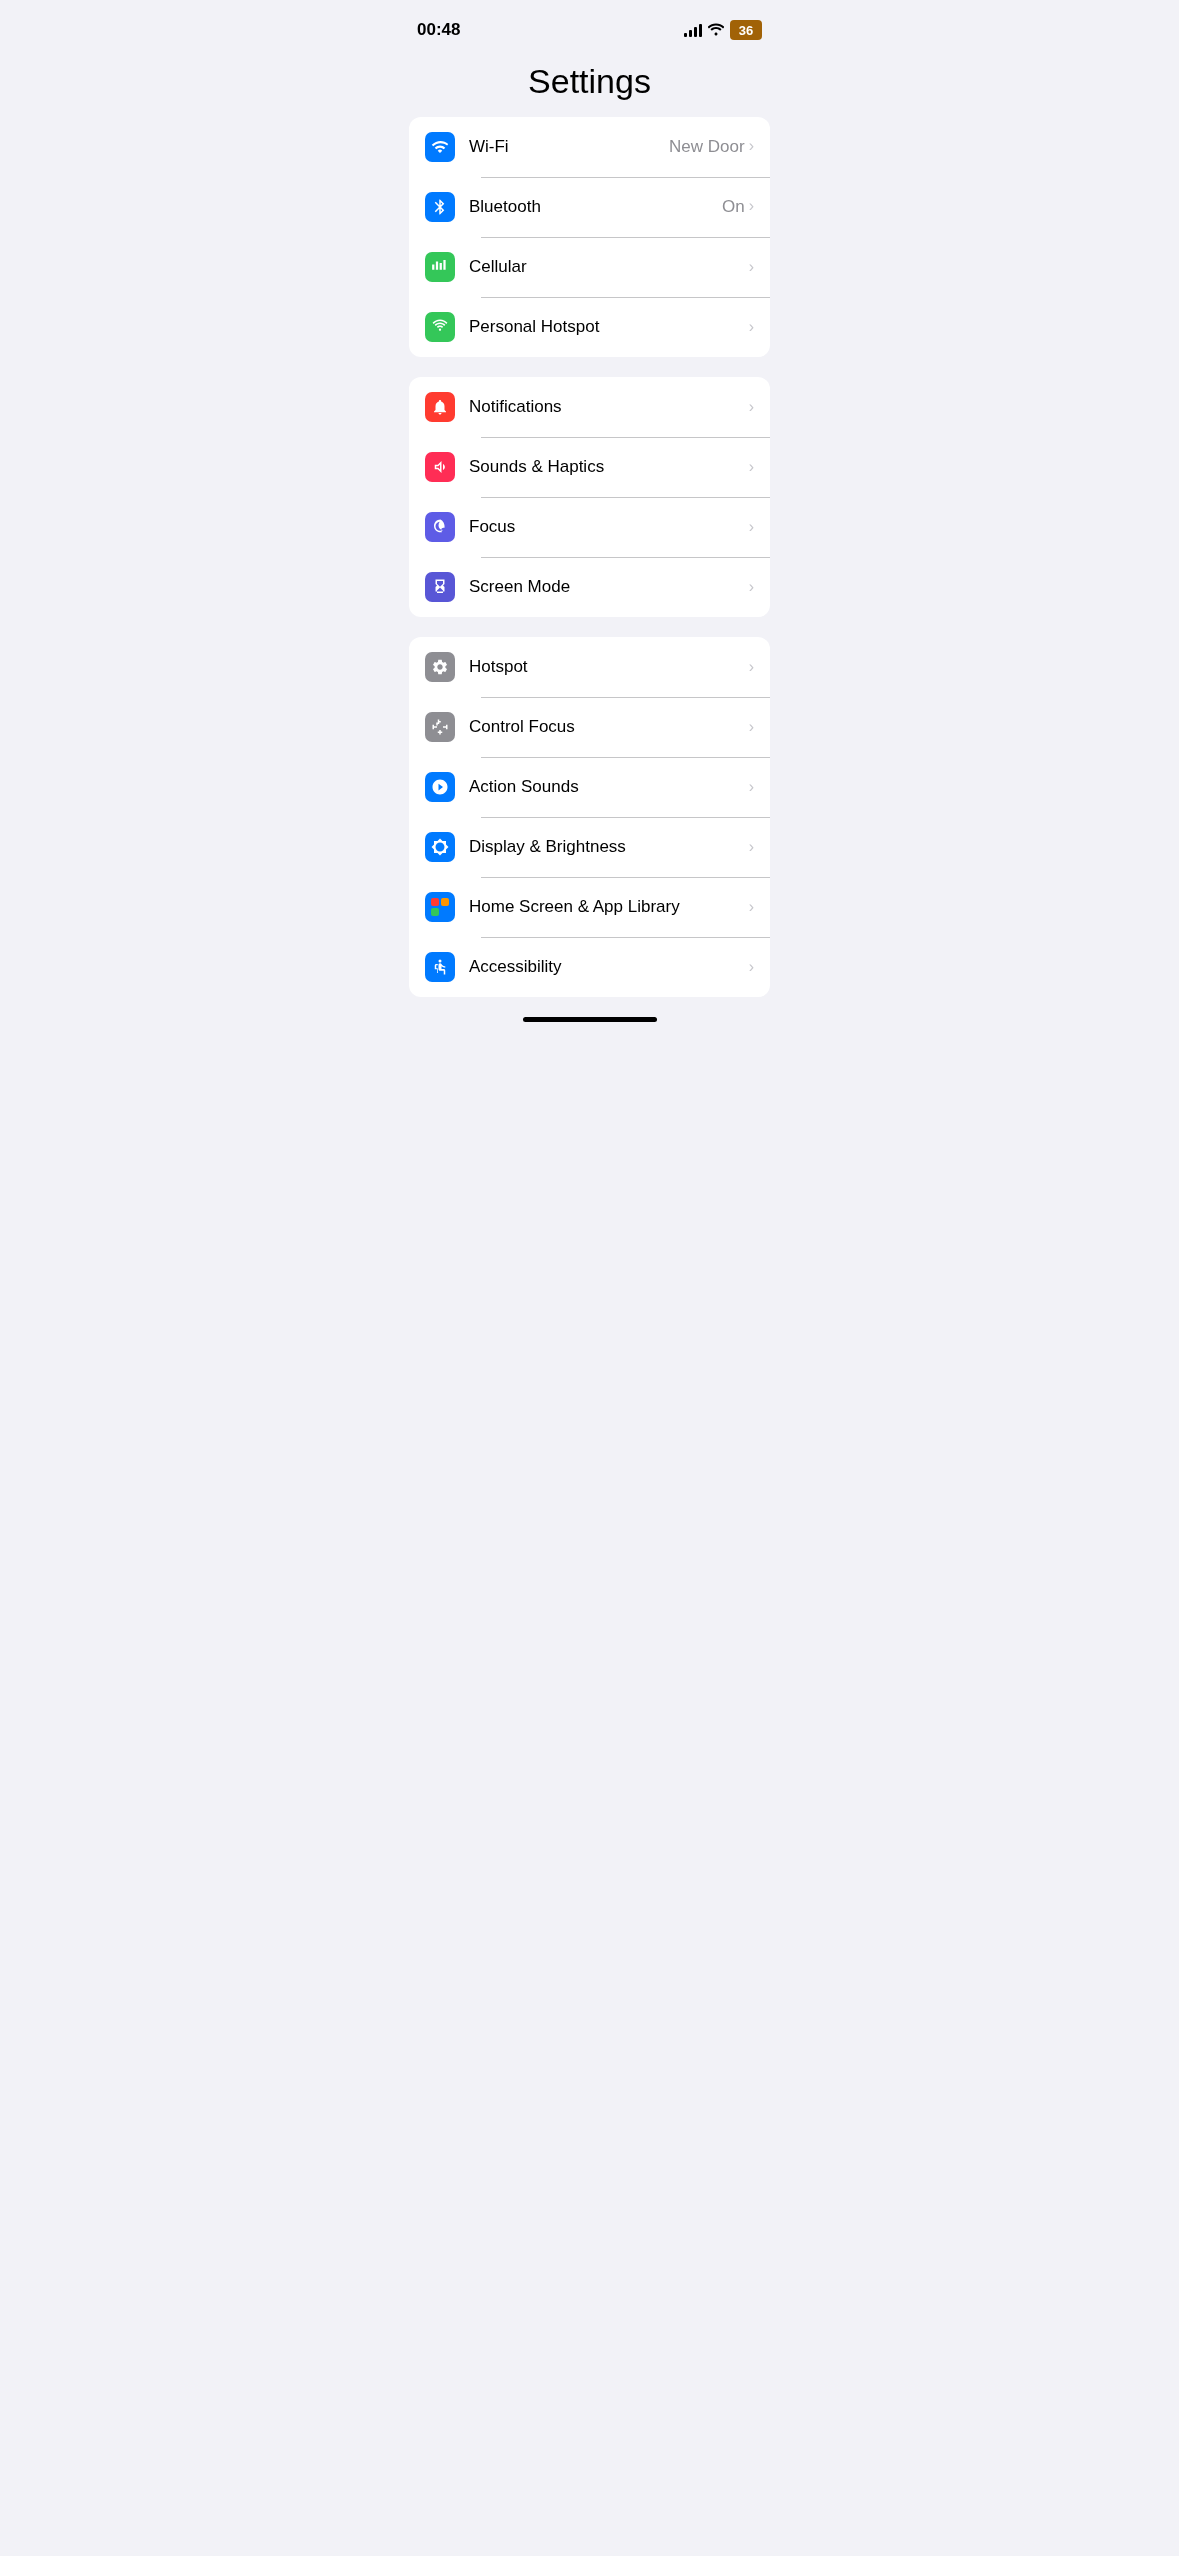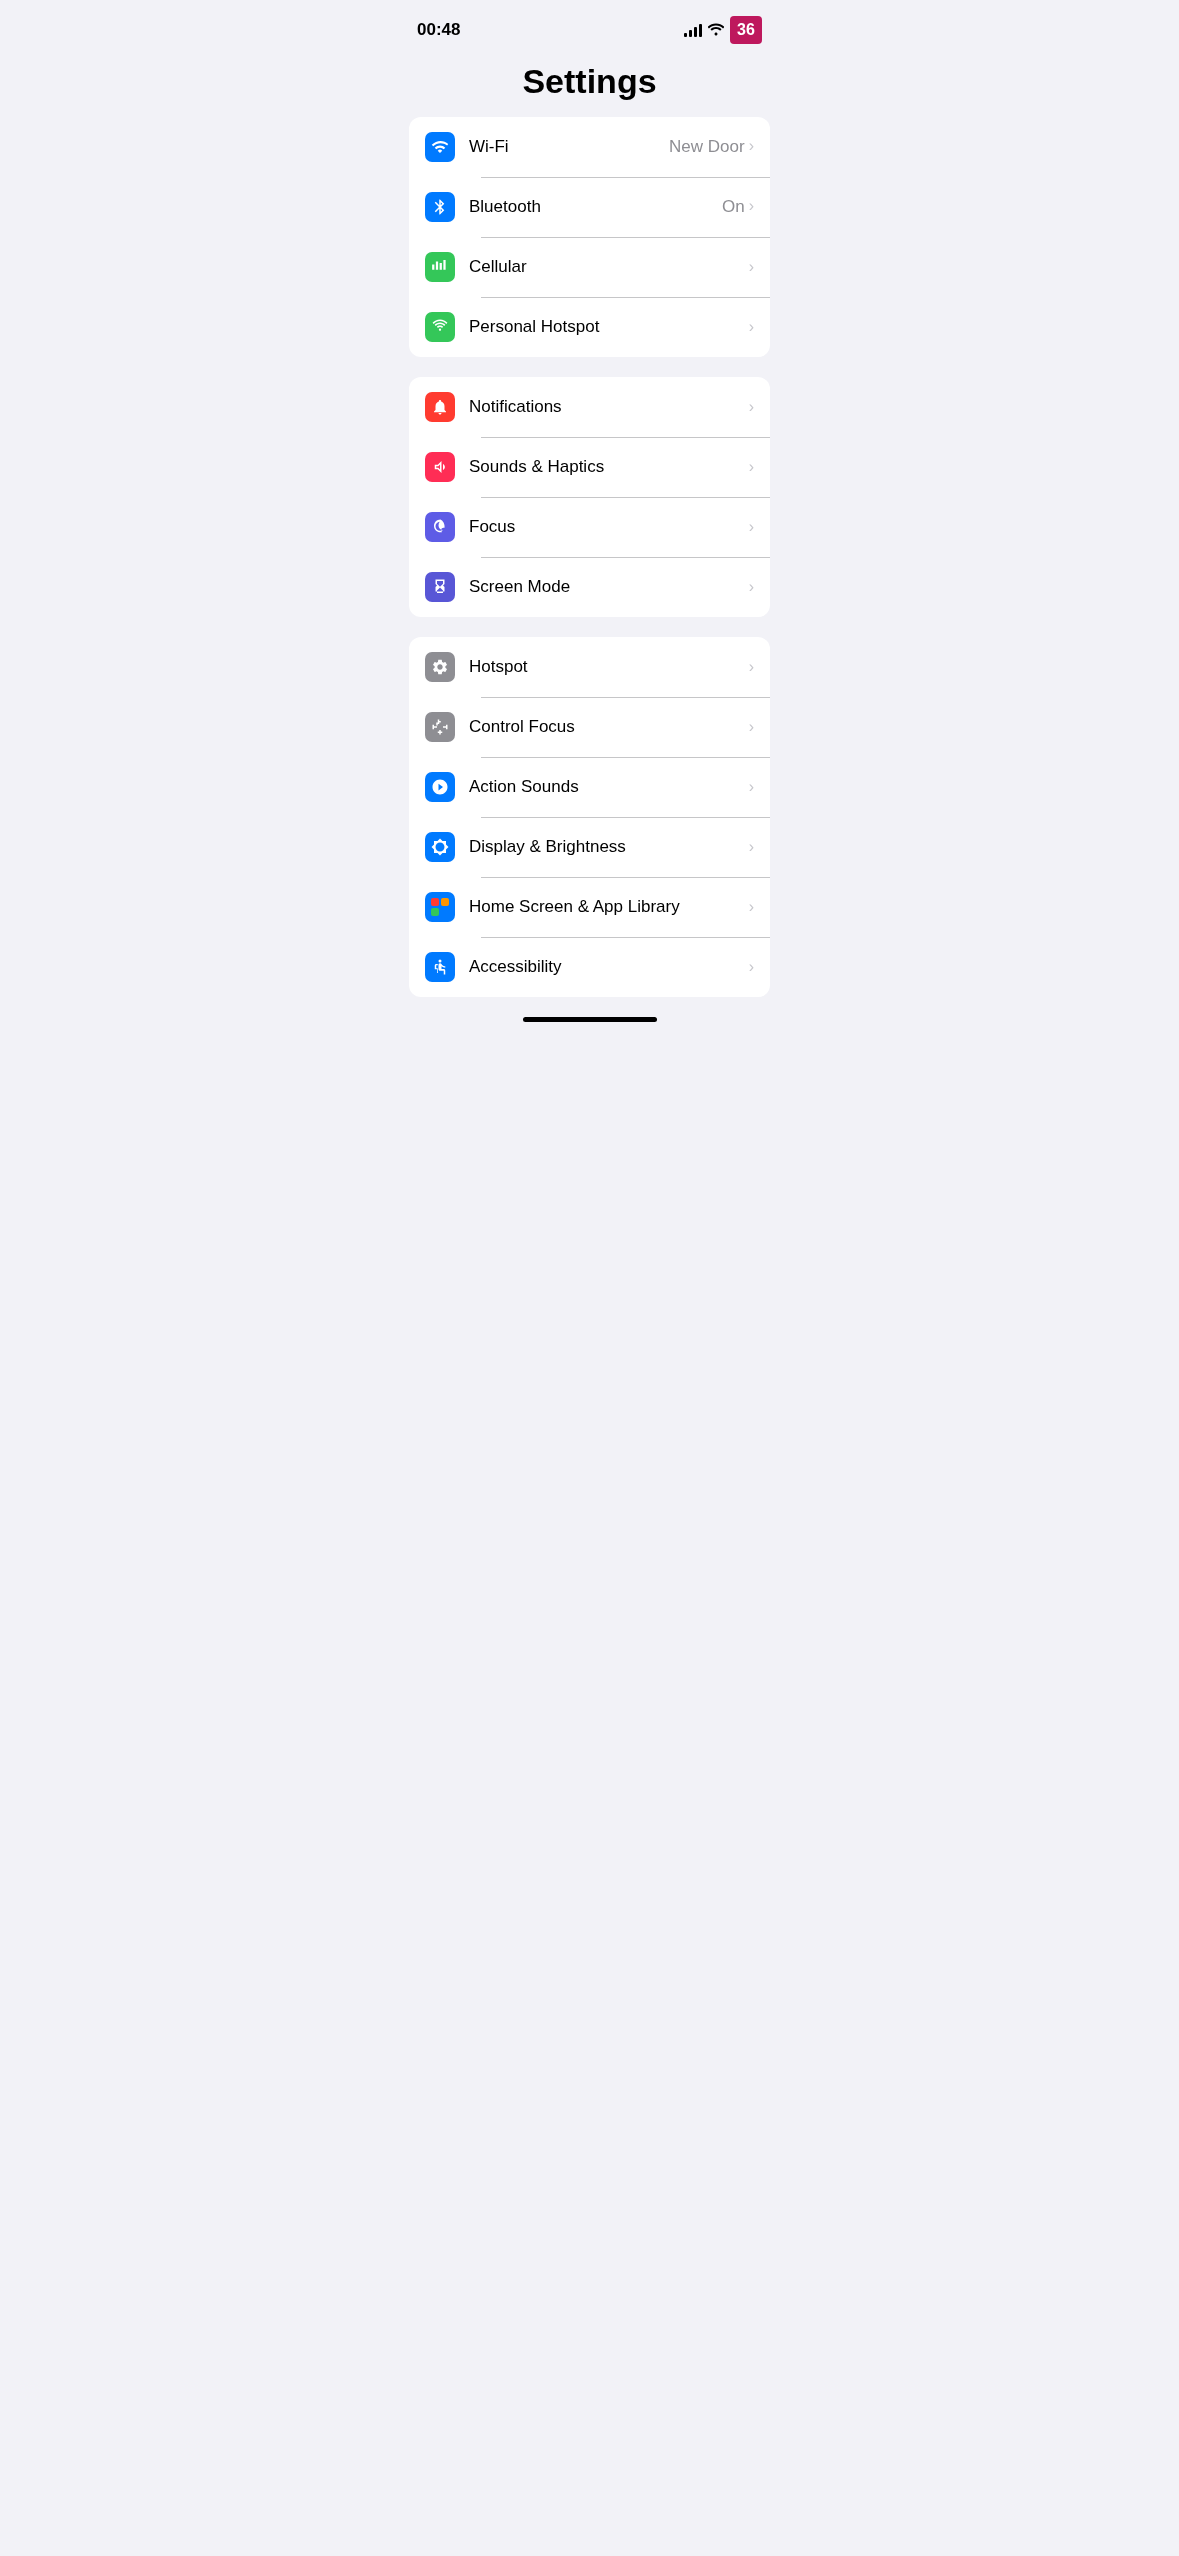--- a/index.html
+++ b/index.html
@@ -45,36 +45,36 @@
 
     .signal-bar {
       width: 3px;
       background: #000;
       border-radius: 1px;
     }
 
     .battery-container {
       display: flex;
       align-items: center;
-      background: #be185d;
+      background: #a16207;
       border-radius: 4px;
       padding: 2px 5px;
-      font-size: 16px;
+      font-size: 13px;
       font-weight: 600;
       color: #fff;
-      height: 28px;
+      height: 20px;
       min-width: 32px;
       justify-content: center;
     }
 
     
     .page-title {
       text-align: center;
       font-size: 34px;
-      font-weight: 700;
+      font-weight: 400;
       color: #000;
       padding: 8px 20px 16px 20px;
     }
 
     
     .settings-section {
       background: #fff;
       border-radius: 12px;
       margin: 0 16px 20px 16px;
       overflow: hidden;

